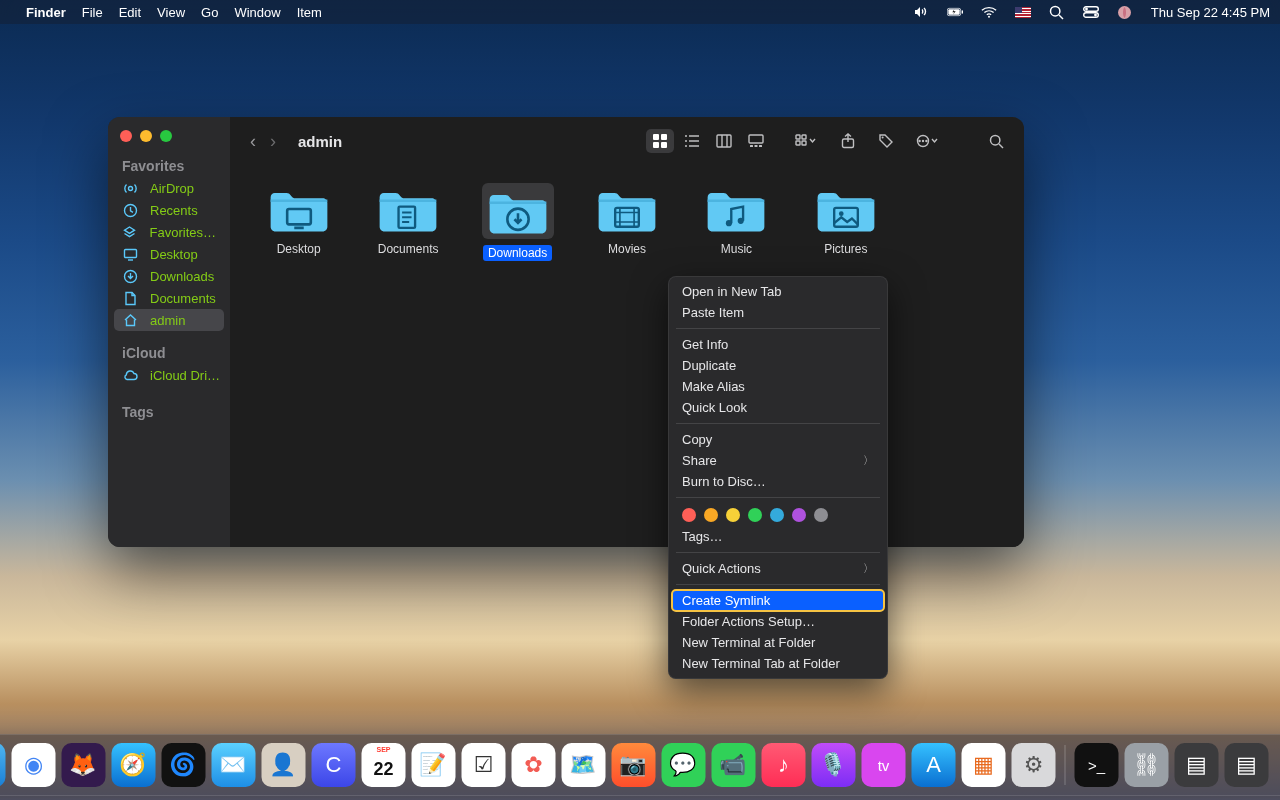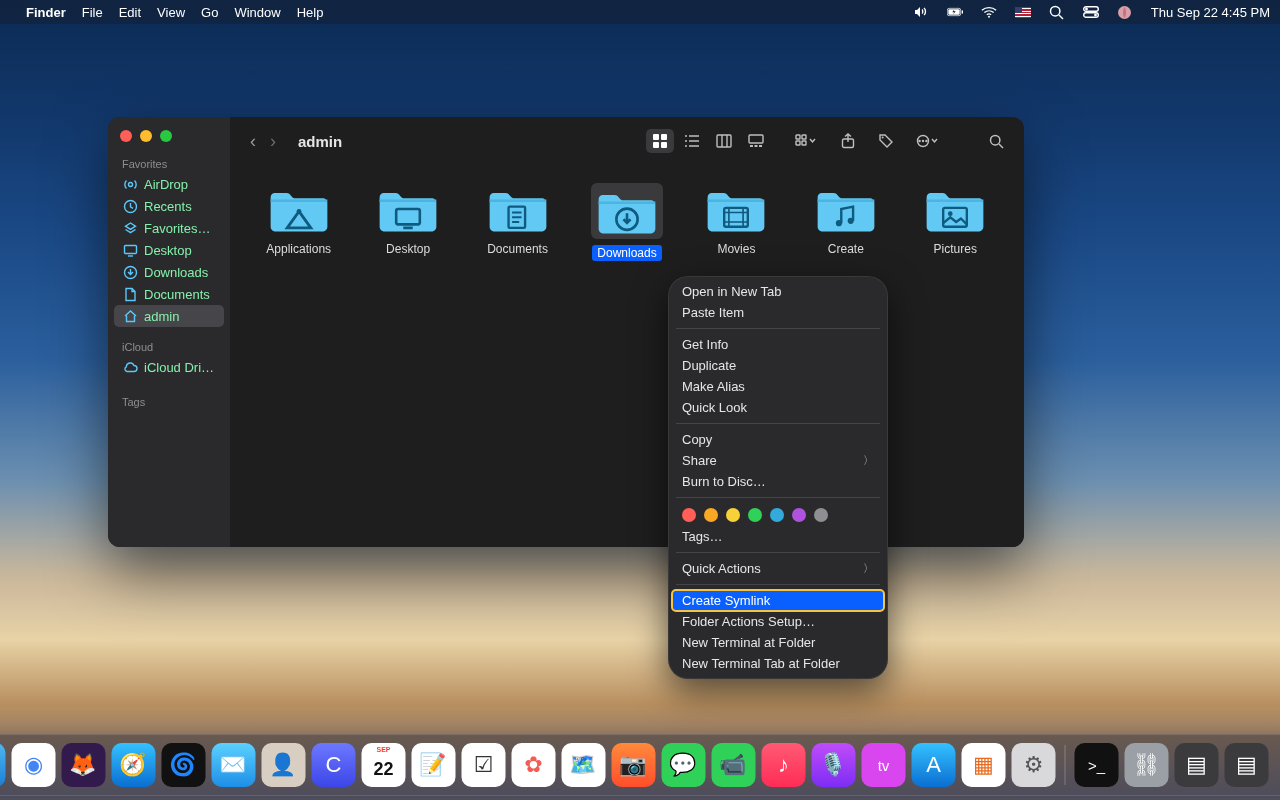--- a/index.html
+++ b/index.html
@@ -22,22 +22,22 @@
 .menubar .mb-right .flag::before { content:""; position:absolute; left:0; top:0; width:7px; height:6px; background:#3c3b6e; }
 .menubar .ico { display:inline-flex; width:16px; height:16px; align-items:center; justify-content:center; }
 .menubar svg { display:block; }
 
 
 .finder { position:absolute; left:108px; top:117px; width:916px; height:430px; border-radius:12px; background:#1e1e1e; box-shadow:0 25px 60px rgba(0,0,0,.55), 0 0 0 1px rgba(255,255,255,.06) inset; overflow:hidden; display:flex; }
 .sidebar { width:122px; background:#2a2a2c; padding:10px 6px; color:#bcbcbe; font-size:11px; }
 .sidebar .traffic { display:flex; gap:8px; padding:3px 6px 12px 6px; }
 .sidebar .traffic span { width:12px; height:12px; border-radius:50%; display:block; }
 .sidebar .traffic .r{background:#ff5f57}.sidebar .traffic .y{background:#febc2e}.sidebar .traffic .g{background:#28c840}
-.sidebar .hdr { color:#8e8e92; font-size:11px; font-weight:400; padding:4px 8px 3px; }
-.sb-item { display:flex; align-items:center; gap:6px; padding:3px 8px; border-radius:5px; color:#86efac; font-size:13px; white-space:nowrap; overflow:hidden; text-overflow:ellipsis; }
+.sidebar .hdr { color:#8e8e92; font-size:14px; font-weight:700; padding:4px 8px 3px; }
+.sb-item { display:flex; align-items:center; gap:12px; padding:3px 8px; border-radius:5px; color:#84cc16; font-size:13px; white-space:nowrap; overflow:hidden; text-overflow:ellipsis; }
 .sb-item.active { background:#46464a; }
 .sb-item .sico { width:16px; height:16px; display:inline-flex; align-items:center; justify-content:center; color:#5ac8fa; }
 .sb-item .sico svg { display:block; }
 
 .main { flex:1; display:flex; flex-direction:column; background:#1e1e1e; }
 .toolbar { height:48px; display:flex; align-items:center; padding:0 14px; gap:8px; color:#c8c8ca; }
 .toolbar .nav { display:flex; gap:14px; padding-left:6px; }
 .toolbar .nav span { font-size:18px; color:#9a9a9d; }
 .toolbar .title { margin-left:14px; font-size:15px; font-weight:600; color:#e6e6e8; }
 .toolbar .spacer { flex:1; }
@@ -51,21 +51,21 @@
 .grid { display:grid; grid-template-columns:repeat(7, 1fr); gap:18px 8px; }
 .item { display:flex; flex-direction:column; align-items:center; gap:6px; }
 .item .folder { width:68px; height:52px; position:relative; }
 .item .folder svg { width:68px; height:52px; display:block; }
 .item .folder.sel { background:#3a3a3c; border-radius:6px; padding:2px; width:72px; height:56px; }
 .item .folder.sel svg { width:68px; height:52px; }
 .item .lbl { font-size:12px; color:#dcdcde; padding:1px 5px; border-radius:3px; }
 .item .lbl.sel { background:#0a60ff; color:#fff; }
 
 
-.ctx { position:absolute; left:668px; top:276px; width:220px; background:#2a2a2c; border-radius:20px; box-shadow:0 12px 35px rgba(0,0,0,.6), 0 0 0 1px rgba(255,255,255,.07) inset; padding:5px 0; color:#e6e6e8; font-size:13px; }
+.ctx { position:absolute; left:668px; top:276px; width:220px; background:#2a2a2c; border-radius:8px; box-shadow:0 12px 35px rgba(0,0,0,.6), 0 0 0 1px rgba(255,255,255,.07) inset; padding:5px 0; color:#e6e6e8; font-size:13px; }
 .ctx .row { padding:3px 14px; display:flex; align-items:center; }
 .ctx .row .arw { margin-left:auto; color:#bbb; font-size:11px; }
 .ctx .sep { height:1px; background:#444446; margin:5px 8px; }
 .ctx .tags { display:flex; gap:8px; padding:5px 14px 4px; }
 .ctx .tags span { width:14px; height:14px; border-radius:50%; }
 .ctx .row.hi { background:#0a60ff; color:#fff; margin:0 4px; border-radius:4px; padding:3px 10px; }
 .ctx .row.box { outline:2px solid #f6c343; outline-offset:-1px; }
 
 
 .dock { position:absolute; left:50%; transform:translateX(-50%); bottom:4px; height:62px; padding:6px 10px; background:rgba(40,40,48,.45); border-radius:18px; display:flex; align-items:center; gap:6px; box-shadow:0 0 0 1px rgba(255,255,255,.12) inset, 0 10px 30px rgba(0,0,0,.4); }
@@ -77,21 +77,21 @@
 
 <div class="menubar">
   <div class="mb-left">
     <span class="apple"></span>
     <span class="app">Finder</span>
     <span>File</span>
     <span>Edit</span>
     <span>View</span>
     <span>Go</span>
     <span>Window</span>
-    <span>Help</span>
+    <span>Item</span>
   </div>
   <div class="mb-right">
     <span class="ico">
         <svg width="16" height="14" viewBox="0 0 16 14" fill="none" stroke="#fff" stroke-width="1.4">
           <path d="M2 5h2l3-3v10l-3-3H2z" fill="#fff" stroke="none"></path>
           <path d="M9 4.5c1 .8 1 3.2 0 4"></path>
           <path d="M11 3c2 1.6 2 5.4 0 7"></path>
         </svg>
       </span>
     <span class="ico">
@@ -300,31 +300,20 @@
         </div>
     </div>
 
     <div class="content">
       <div class="grid" id="folder-grid">
           <div class="item">
             <div class="folder">
               <svg viewBox="0 0 56 44">
                 <path d="M4 12c0-2 1.5-3.5 3.5-3.5h10c1.6 0 2.5.7 3.4 1.8l.9 1.2c.7.9 1.6 1.5 3 1.5H48c2.2 0 4 1.8 4 4v20c0 2.2-1.8 4-4 4H8c-2.2 0-4-1.8-4-4z" fill="#61c9f4"></path>
                 <path d="M4 14h48v2H4z" fill="#4cb4e0"></path>
-                <path d="M28 24l10 14H18z" fill="none" stroke="#0f5a7f" stroke-width="2.4"></path>
-                <circle cx="28" cy="24" r="2" fill="#0f5a7f"></circle>
-              </svg>
-            </div>
-            <div class="lbl">Applications</div>
-          </div>
-          <div class="item">
-            <div class="folder">
-              <svg viewBox="0 0 56 44">
-                <path d="M4 12c0-2 1.5-3.5 3.5-3.5h10c1.6 0 2.5.7 3.4 1.8l.9 1.2c.7.9 1.6 1.5 3 1.5H48c2.2 0 4 1.8 4 4v20c0 2.2-1.8 4-4 4H8c-2.2 0-4-1.8-4-4z" fill="#61c9f4"></path>
-                <path d="M4 14h48v2H4z" fill="#4cb4e0"></path>
                 <rect x="18" y="22" width="20" height="13" rx="1.5" fill="none" stroke="#0f5a7f" stroke-width="2.2"></rect>
                 <path d="M24 38h8" stroke="#0f5a7f" stroke-width="2.2"></path>
               </svg>
             </div>
             <div class="lbl">Desktop</div>
           </div>
           <div class="item">
             <div class="folder">
               <svg viewBox="0 0 56 44">
                 <path d="M4 12c0-2 1.5-3.5 3.5-3.5h10c1.6 0 2.5.7 3.4 1.8l.9 1.2c.7.9 1.6 1.5 3 1.5H48c2.2 0 4 1.8 4 4v20c0 2.2-1.8 4-4 4H8c-2.2 0-4-1.8-4-4z" fill="#61c9f4"></path>
@@ -360,21 +349,21 @@
           <div class="item">
             <div class="folder">
               <svg viewBox="0 0 56 44">
                 <path d="M4 12c0-2 1.5-3.5 3.5-3.5h10c1.6 0 2.5.7 3.4 1.8l.9 1.2c.7.9 1.6 1.5 3 1.5H48c2.2 0 4 1.8 4 4v20c0 2.2-1.8 4-4 4H8c-2.2 0-4-1.8-4-4z" fill="#61c9f4"></path>
                 <path d="M4 14h48v2H4z" fill="#4cb4e0"></path>
                 <path d="M24 34V22l10-2v12" fill="none" stroke="#0f5a7f" stroke-width="2"></path>
                 <circle cx="22" cy="34" r="2.6" fill="#0f5a7f"></circle>
                 <circle cx="32" cy="32" r="2.6" fill="#0f5a7f"></circle>
               </svg>
             </div>
-            <div class="lbl">Create</div>
+            <div class="lbl">Music</div>
           </div>
           <div class="item">
             <div class="folder">
               <svg viewBox="0 0 56 44">
                 <path d="M4 12c0-2 1.5-3.5 3.5-3.5h10c1.6 0 2.5.7 3.4 1.8l.9 1.2c.7.9 1.6 1.5 3 1.5H48c2.2 0 4 1.8 4 4v20c0 2.2-1.8 4-4 4H8c-2.2 0-4-1.8-4-4z" fill="#61c9f4"></path>
                 <path d="M4 14h48v2H4z" fill="#4cb4e0"></path>
                 <rect x="18" y="21" width="20" height="16" rx="1.5" fill="none" stroke="#0f5a7f" stroke-width="2"></rect>
                 <circle cx="24" cy="26" r="2" fill="#0f5a7f"></circle>
                 <path d="M18 34l6-5 5 4 4-3 5 5" fill="none" stroke="#0f5a7f" stroke-width="2"></path>
               </svg>

